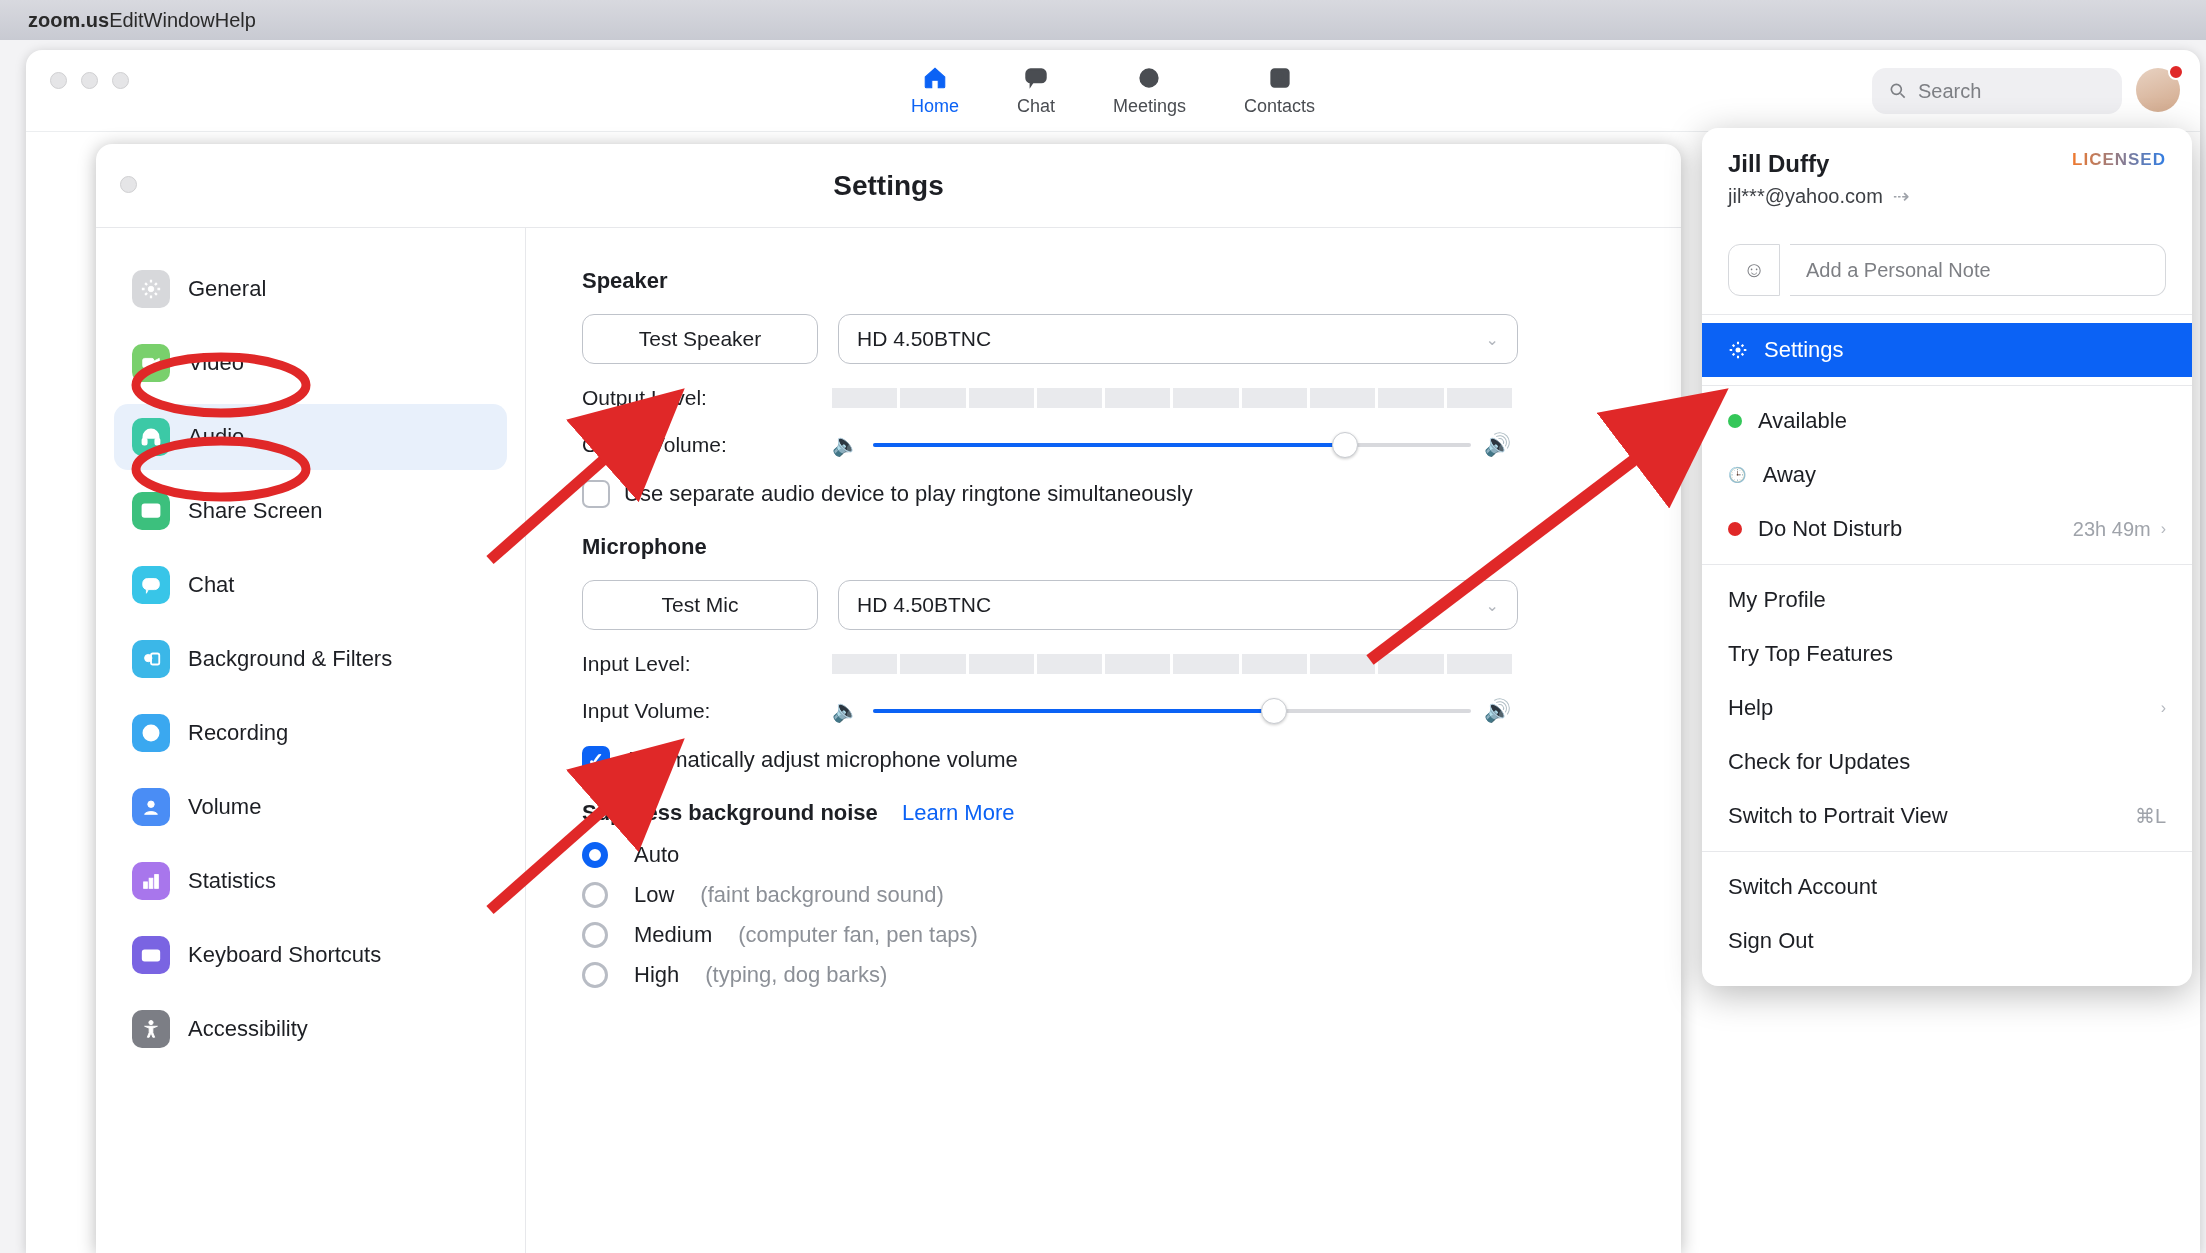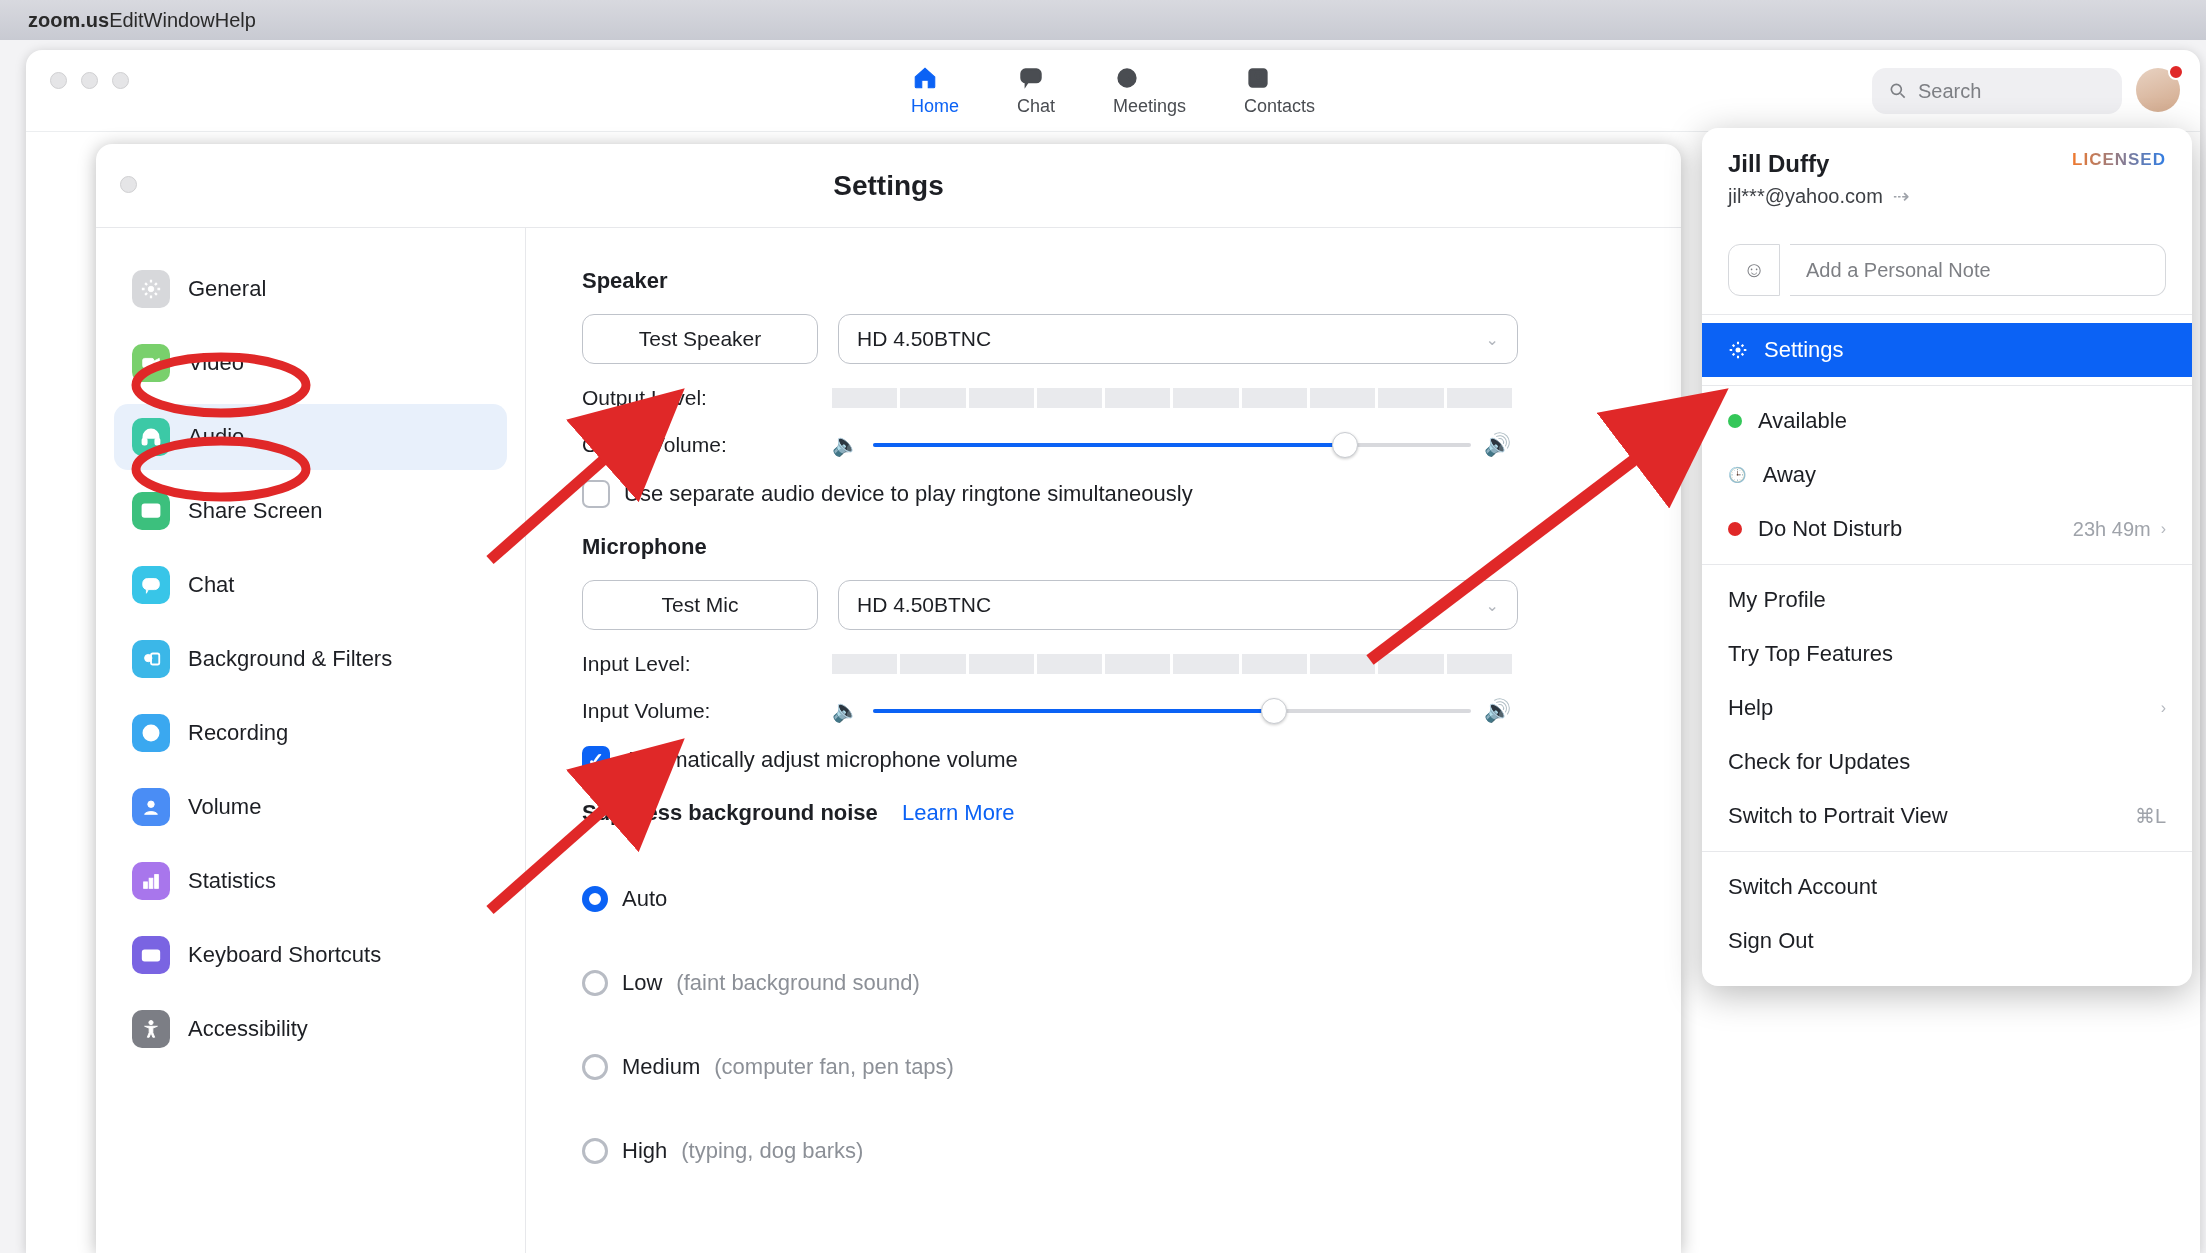--- a/index.html
+++ b/index.html
@@ -10,21 +10,21 @@
   .menubar .apple { font-size: 26px; }
   .menubar .app-name { font-weight: 700; }
   
   
   .zoom-window { position: absolute; top: 50px; left: 26px; right: 6px; bottom: 0; background: #fff; border-radius: 16px 16px 0 0; box-shadow: 0 2px 12px rgba(0,0,0,0.18); overflow: hidden; }
   .traffic { position: absolute; top: 22px; left: 24px; display: flex; gap: 14px; }
   .tl { width: 17px; height: 17px; border-radius: 50%; background: #e5e5e7; border: 1px solid #d0d0d2; }
   
   
   .topnav { height: 82px; display: flex; align-items: center; justify-content: center; gap: 58px; border-bottom: 1px solid #eceef0; position: relative; }
-  .nav-item { display: flex; flex-direction: column; align-items: flex-start; gap: 4px; font-size: 18px; color: #4a4d52; cursor: pointer; }
+  .nav-item { display: flex; flex-direction: column; align-items: center; gap: 4px; font-size: 18px; color: #4a4d52; cursor: pointer; }
   .nav-item.active { color: #0b62f5; }
   .nav-icon { width: 28px; height: 28px; display: flex; align-items: center; justify-content: center; }
   .nav-icon svg { width: 26px; height: 26px; fill: currentColor; stroke: currentColor; }
   
   .search-box { position: absolute; right: 78px; top: 18px; width: 250px; height: 46px; background: #efeff2; border-radius: 14px; display: flex; align-items: center; padding: 0 16px; gap: 10px; color: #7d7f84; font-size: 20px; }
   .avatar { position: absolute; right: 20px; top: 18px; width: 44px; height: 44px; border-radius: 50%; background: linear-gradient(160deg,#e8d2c2,#d2a98c); }
   .avatar-dot { position: absolute; top: -4px; right: -4px; width: 16px; height: 16px; border-radius: 50%; background: #e02828; border: 2px solid #fff; }
   
   
   .settings-window { position: absolute; top: 144px; left: 96px; width: 1585px; bottom: 0; background: #fff; border-radius: 16px 16px 0 0; box-shadow: 0 2px 18px rgba(0,0,0,0.28); overflow: hidden; z-index: 5; }
@@ -52,21 +52,21 @@
   .slider .fill { position:absolute; left:0; top:0; bottom:0; background:#0b62f5; border-radius:2px; }
   .slider .thumb { position:absolute; top:50%; width:26px; height:26px; background:#fff; border:1px solid #c9ccd1; border-radius:50%; transform:translate(-50%,-50%); box-shadow:0 1px 3px rgba(0,0,0,0.2); }
   .vol-icon { color:#6d7178; }
   .check-row { display:flex; align-items:center; gap:14px; margin: 8px 0 26px; font-size:22px; }
   .checkbox { width:28px; height:28px; border:2px solid #b8bcc4; border-radius:7px; display:flex; align-items:center; justify-content:center; }
   .checkbox.checked { background:#0b62f5; border-color:#0b62f5; }
   .checkbox.checked::after { content:"✓"; color:#fff; font-size:20px; font-weight:700; }
   .subhead { font-weight:700; display:inline; }
   .learn-link { color:#0b62f5; margin-left:18px; cursor:pointer; }
   .radio-col { margin-top:16px; display:flex; flex-direction:column; gap:14px; }
-  .radio-row { display:flex; gap:14px; font-size:22px; cursor:pointer;margin-top:44px; }
+  .radio-row { display:flex; gap:26px; font-size:22px; cursor:pointer; }
   .radio { width:26px; height:26px; border:3px solid #b8bcc4; border-radius:50%; position:relative; }
   .radio.on { border-color:#0b62f5; border-width:7px; }
   .hint { color:#8c9097; }
   
   
   .profile-pop { position:absolute; top:128px; right:14px; width:490px; background:#fff; border-radius:16px; box-shadow:0 8px 36px rgba(0,0,0,0.28); z-index:20; padding-bottom: 18px; overflow:hidden; }
   .profile-pop .hdr { padding: 22px 26px 14px; }
   .pp-name { font-size:24px; font-weight:700; color:#1d1f24; display:inline-block; }
   .pp-lic { float:right; font-size:17px; font-weight:700; letter-spacing:1px; background:linear-gradient(90deg,#f07a2e,#2f7de5); -webkit-background-clip:text; color:transparent; }
   .pp-email { font-size:20px; color:#3c3f44; margin-top:6px; }

